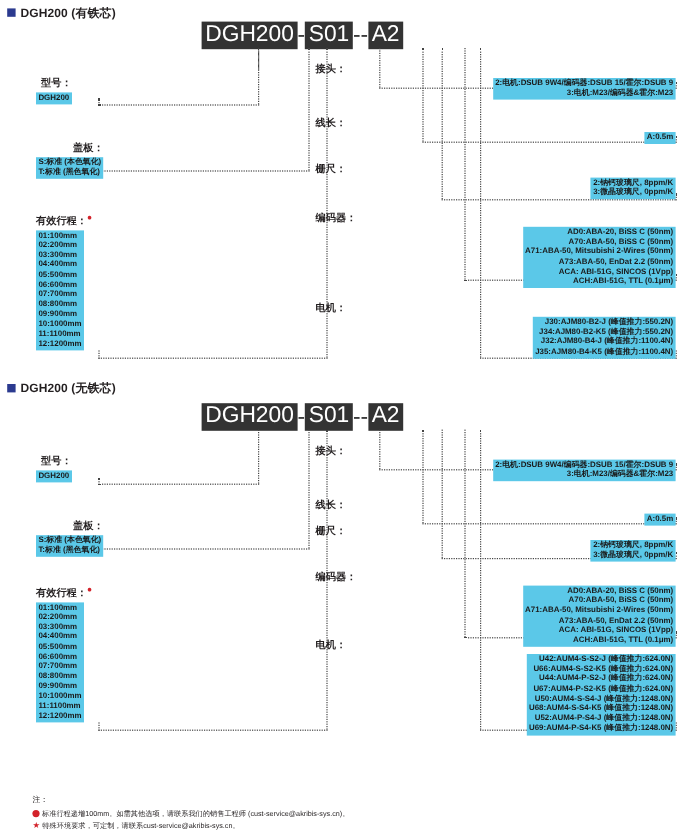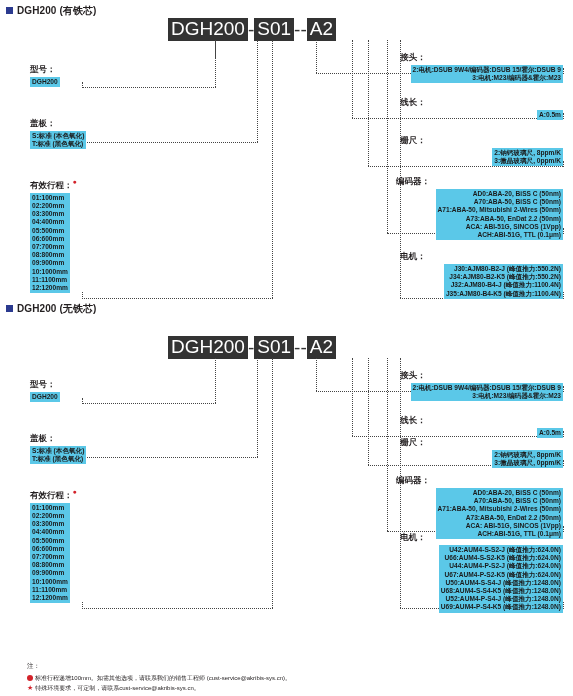--- a/index.html
+++ b/index.html
@@ -55,22 +55,23 @@
   }
 
   
   .callout { position: absolute; }
   .callout .title {
     font-size: 8.5px;
     font-weight: bold;
     color: #231f20;
     margin-bottom: 1px;
     white-space: nowrap;
-  }
-  .callout.right .title { text-align: center; }
+    text-align: right;
+  }
+  .callout.right .title { text-align: left; }
   .callout .opts {
     background: #5bc8e8;
     display: inline-block;
     padding: 1px 2px;
   }
   .callout.right .opts { text-align: right; }
   .callout .opt {
     font-size: 6.6px;
     line-height: 8.2px;
     color: #1a1a1a;
@@ -261,21 +262,21 @@
     <div class="opts-wrap">
         <div class="opts">
       <div class="opt">J30:AJM80-B2-J (峰值推力:550.2N)</div>
       <div class="opt">J34:AJM80-B2-K5 (峰值推力:550.2N)</div>
       <div class="opt">J32:AJM80-B4-J (峰值推力:1100.4N)</div>
       <div class="opt">J35:AJM80-B4-K5 (峰值推力:1100.4N)</div>
     </div>
       </div>
   </div>
 
-  <div class="sec-head" style="left:6px; top:302px;">
+  <div class="sec-head" style="left:6px; top:317px;">
     <span class="bullet"></span><span>DGH200 (无铁芯)</span>
   </div>
 
   <div class="code-bar" style="left:168px; top:336px;">
     <span class="code-seg">DGH200</span>
       <span class="code-dash">-</span>
       <span class="code-seg">S01</span>
       <span class="code-dash">-</span>
       <span class="code-dash">-</span>
       <span class="code-seg">A2</span>

